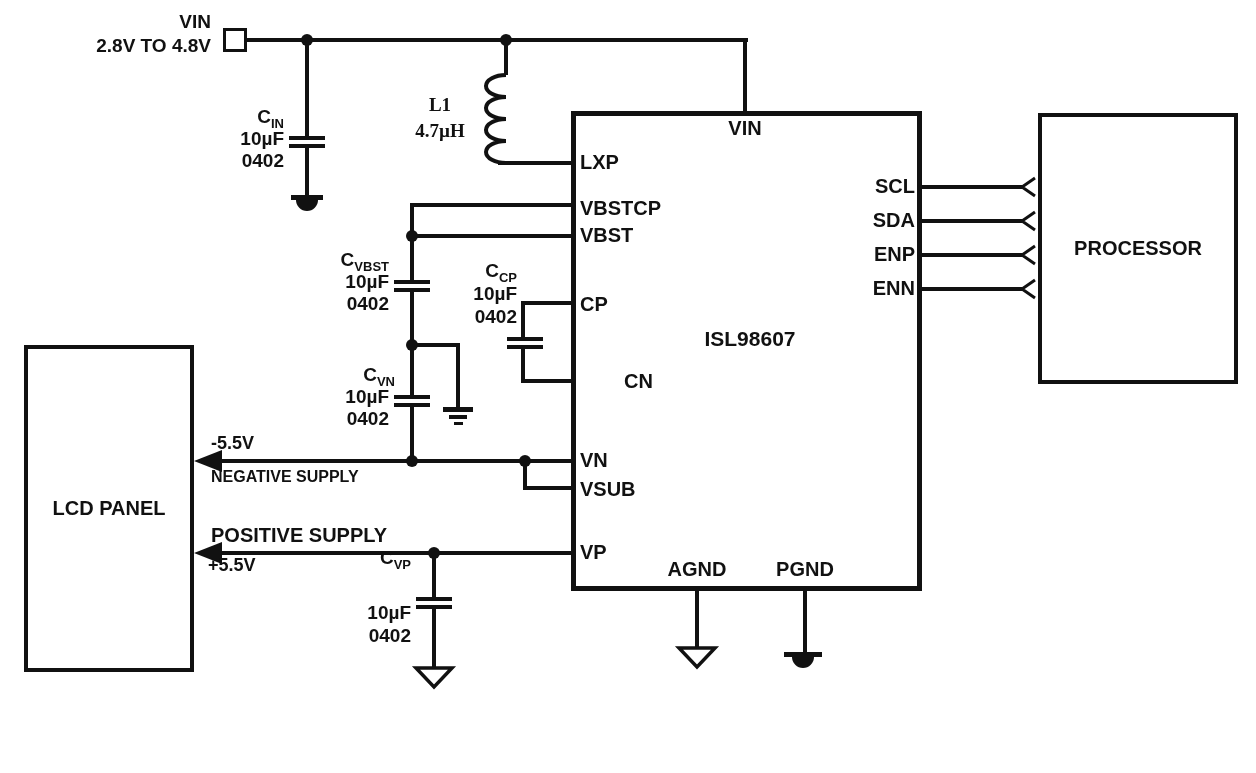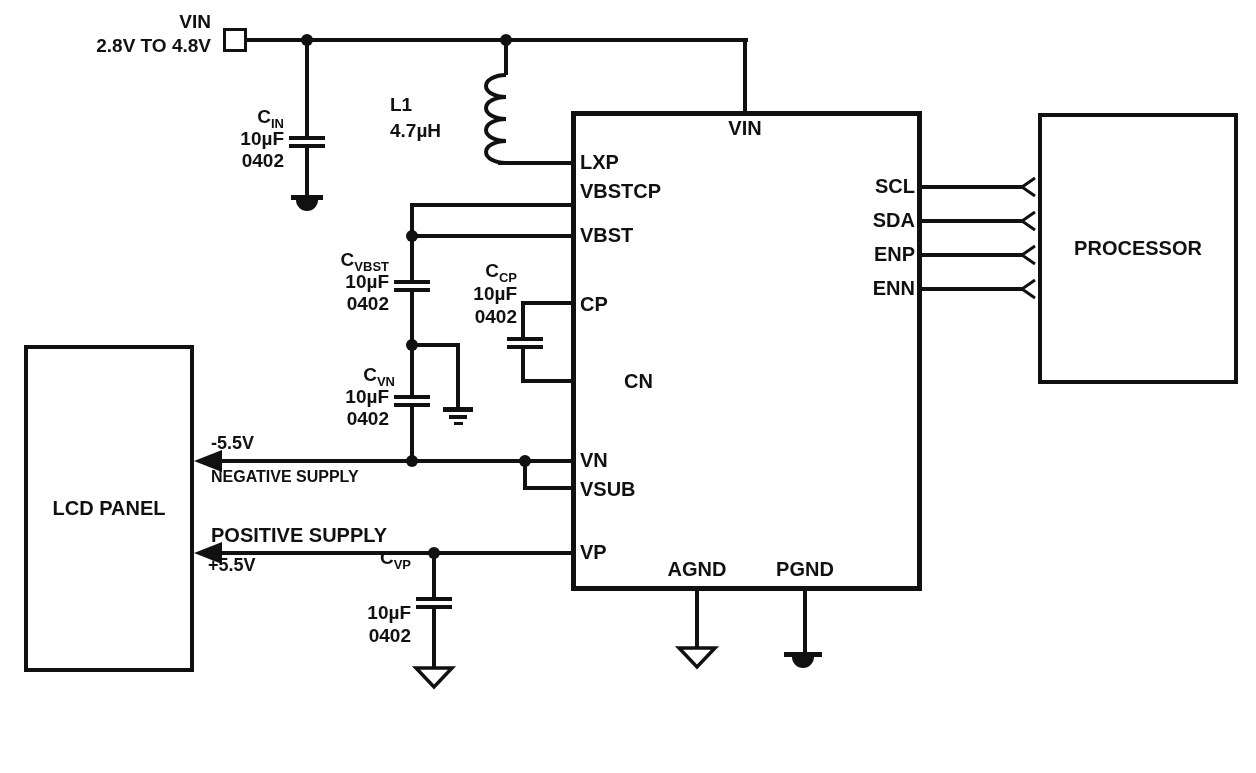--- a/index.html
+++ b/index.html
@@ -44,21 +44,21 @@
   <div class="lbl cap-lbl" style="left:180px;top:107px;">
     <span>C</span><sub>IN</sub></div>
   <div class="lbl cap-lbl" style="left:180px;top:129px;">10µF</div>
   <div class="lbl cap-lbl" style="left:180px;top:151px;">0402</div>
 
   <div class="w" style="left:504px;top:40px;width:4px;height:35px;"></div>
   <svg style="left:482px;top:73px;" width="30" height="92">
     <path d="M24,2 a20,11 0 0 0 0,22 a20,11 0 0 0 0,22 a20,11 0 0 0 0,22 a20,11 0 0 0 0,22" fill="none" stroke="#111" stroke-width="4"></path>
   </svg>
   <div class="w" style="left:498px;top:161px;width:80px;height:4px;"></div>
-  <div class="lbl" style="left:390px;top:92px;width:100px;text-align:left;font-size:19px;line-height:26px;">
+  <div class="lbl" style="left:390px;top:92px;width:100px;text-align:center;font-size:19px;line-height:26px;font-family:Liberation Serif, serif;">
     <div>L1</div>
       <div>4.7µH</div>
   </div>
 
   <div class="w" style="left:410px;top:203px;width:168px;height:4px;"></div>
   <div class="w" style="left:410px;top:203px;width:4px;height:37px;"></div>
   <div class="w" style="left:410px;top:234px;width:168px;height:4px;"></div>
   <div class="dot" style="left:406px;top:230px;"></div>
   <div class="w" style="left:410px;top:236px;width:4px;height:46px;"></div>
   <div class="plate" style="left:394px;top:280px;"></div>
@@ -117,24 +117,25 @@
   <div class="w" style="left:432px;top:609px;width:4px;height:58px;"></div>
   <svg style="left:414px;top:666px;" width="40" height="24">
     <polygon points="2,2 38,2 20,21" fill="#fff" stroke="#111" stroke-width="3.5"></polygon>
   </svg>
   <div class="lbl cap-lbl" style="left:307px;top:548px;">
     <span>C</span><sub>VP</sub></div>
   <div class="lbl cap-lbl" style="left:307px;top:603px;">10µF</div>
   <div class="lbl cap-lbl" style="left:307px;top:626px;">0402</div>
 
   <div class="box" style="left:571px;top:111px;width:351px;height:480px;border-width:5px;box-sizing:border-box;"></div>
+  <div class="lbl" style="left:650px;top:327px;width:200px;text-align:center;font-size:21px;">ISL98607</div>
   <div class="lbl pin" style="left:705px;top:117px;width:80px;text-align:center;">VIN</div>
 
   <div class="lbl pin" style="left:580px;top:151px;">LXP</div>
-  <div class="lbl pin" style="left:580px;top:180px;text-align:right;">VBSTCP</div>
+  <div class="lbl pin" style="left:580px;top:197px;text-align:right;">VBSTCP</div>
   <div class="lbl pin" style="left:580px;top:224px;">VBST</div>
   <div class="lbl pin" style="left:580px;top:293px;">CP</div>
   <div class="lbl pin" style="left:580px;top:370px;margin-left:44px;">CN</div>
   <div class="lbl pin" style="left:580px;top:449px;">VN</div>
   <div class="lbl pin" style="left:580px;top:478px;">VSUB</div>
   <div class="lbl pin" style="left:580px;top:541px;">VP</div>
 
   <div class="lbl pin right-lbl" style="left:760px;top:175px;">SCL</div>
   <div class="lbl pin right-lbl" style="left:760px;top:209px;">SDA</div>
   <div class="lbl pin right-lbl" style="left:760px;top:243px;">ENP</div>

